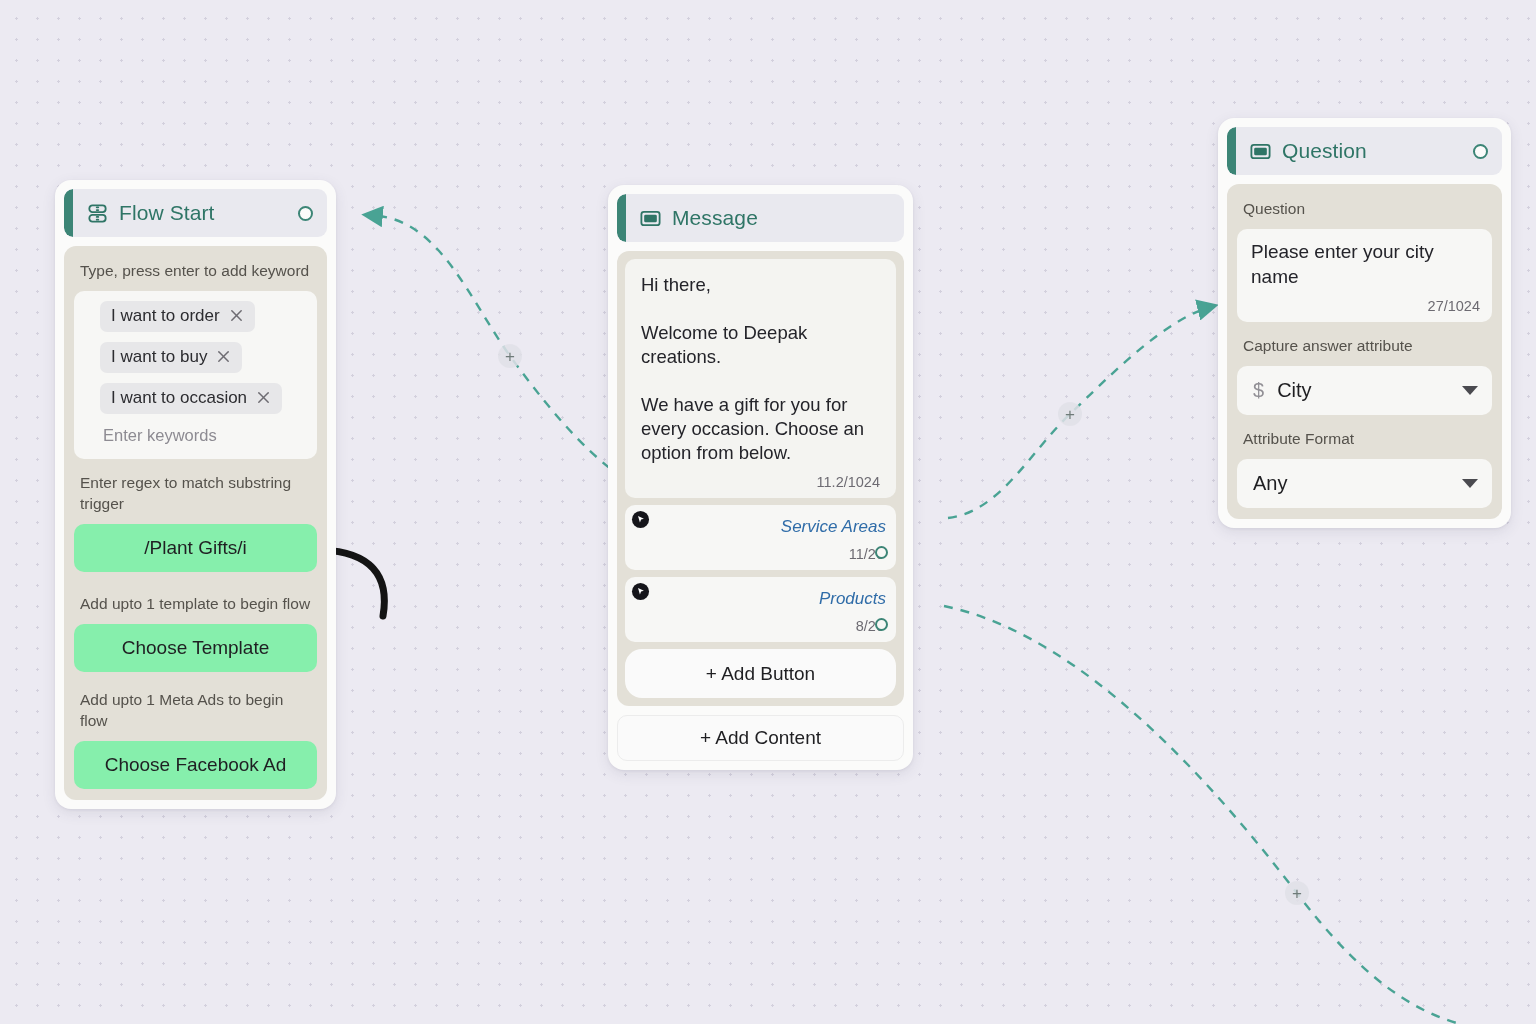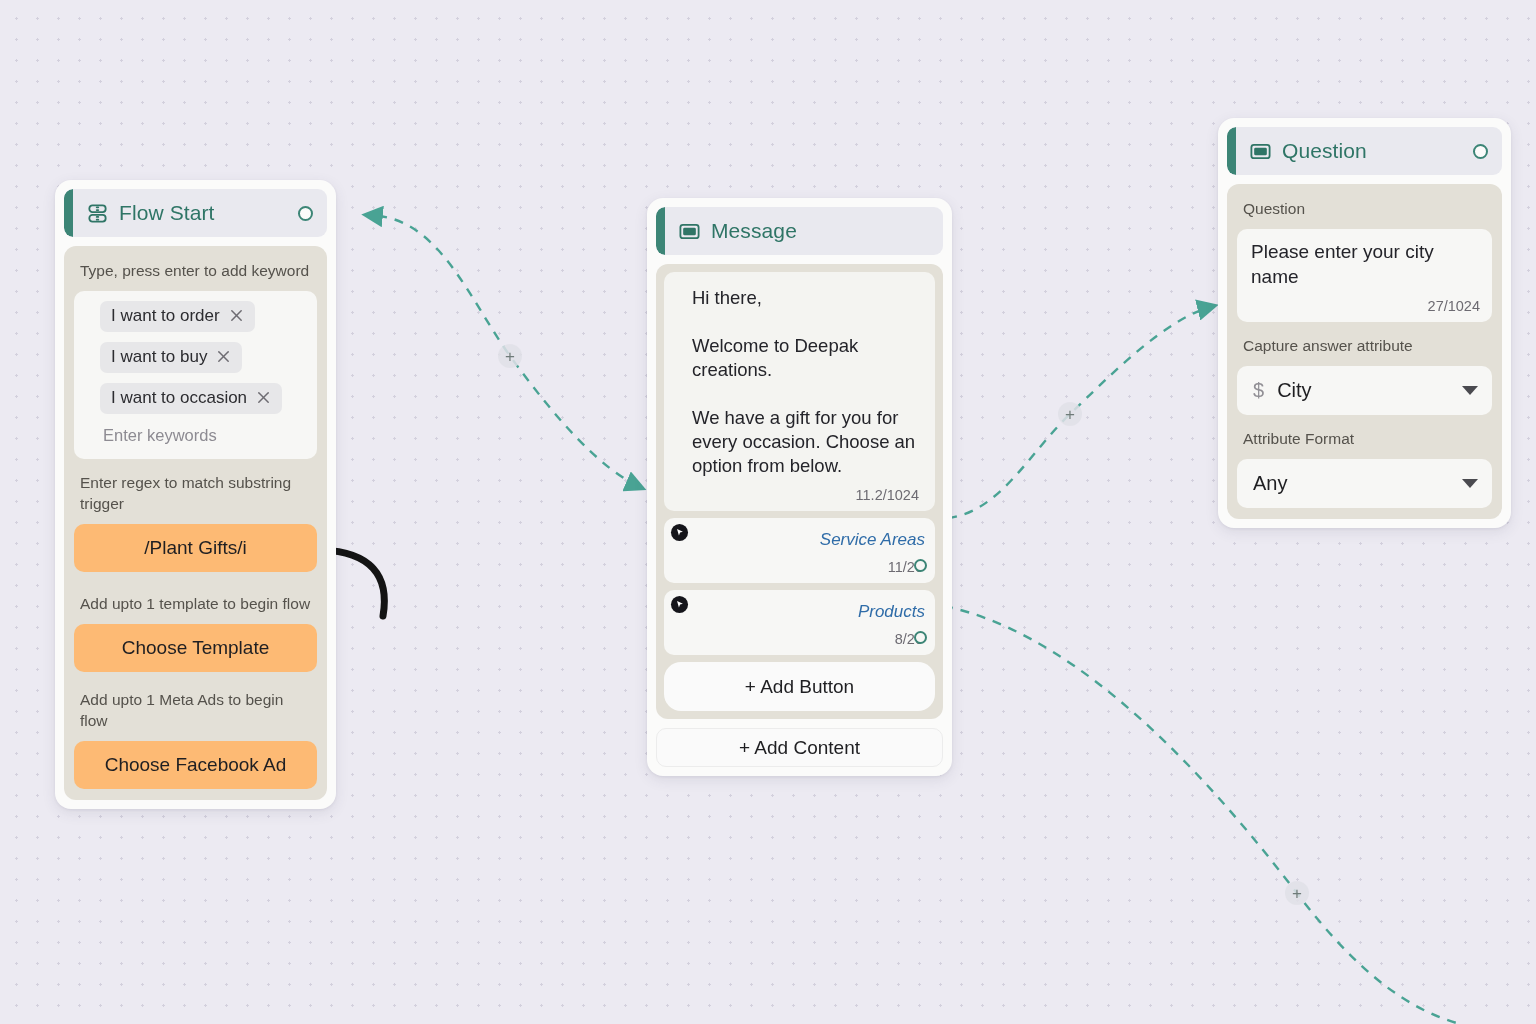--- a/index.html
+++ b/index.html
@@ -109,38 +109,38 @@
     color: #2c2c30;
   }
   .chip-x { width: 15px; height: 15px; flex: none; }
   .chips-placeholder {
     font-size: 16.5px;
     color: #8d8b92;
     padding: 2px 2px 2px 3px;
   }
 
   .text-btn {
-    background: #fdba74;
+    background: #86efac;
     border-radius: 10px;
     height: 48px;
     display: flex;
     align-items: center;
     justify-content: center;
     font-size: 19px;
     color: #1f1f22;
   }
   .regex-val { font-size: 19px; color: #1f1f22; }
 
   
-  #node-message { left: 647px; top: 185px; width: 305px; margin-top: 13px; }
+  #node-message { left: 608px; top: 185px; width: 305px; }
 
   .msg-body {
     background: #f4f4f1;
     border-radius: 10px;
-    padding: 14px 16px 8px 28px;
+    padding: 14px 16px 8px 16px;
   }
   .msg-text {
     font-size: 18.5px;
     line-height: 1.30;
     color: #24242a;
     white-space: pre-line;
   }
   .counter {
     text-align: right;
     font-size: 14.5px;
@@ -188,21 +188,21 @@
     margin-top: 7px;
     height: 49px;
     display: flex; align-items: center; justify-content: center;
     font-size: 19px; color: #1f1f22;
   }
   .add-content-row {
     background: #fafafa;
     border: 1px solid #ececec;
     border-radius: 10px;
     margin-top: 9px;
-    height: 39px;
+    height: 46px;
     display: flex; align-items: center; justify-content: center;
     font-size: 19px; color: #1f1f22;
   }
 
   
   #node-question { left: 1218px; top: 118px; width: 293px; }
 
   .q-textbox { padding: 11px 12px 8px 14px; }
   .q-text { font-size: 19px; color: #24242a; line-height: 1.3; }
 

